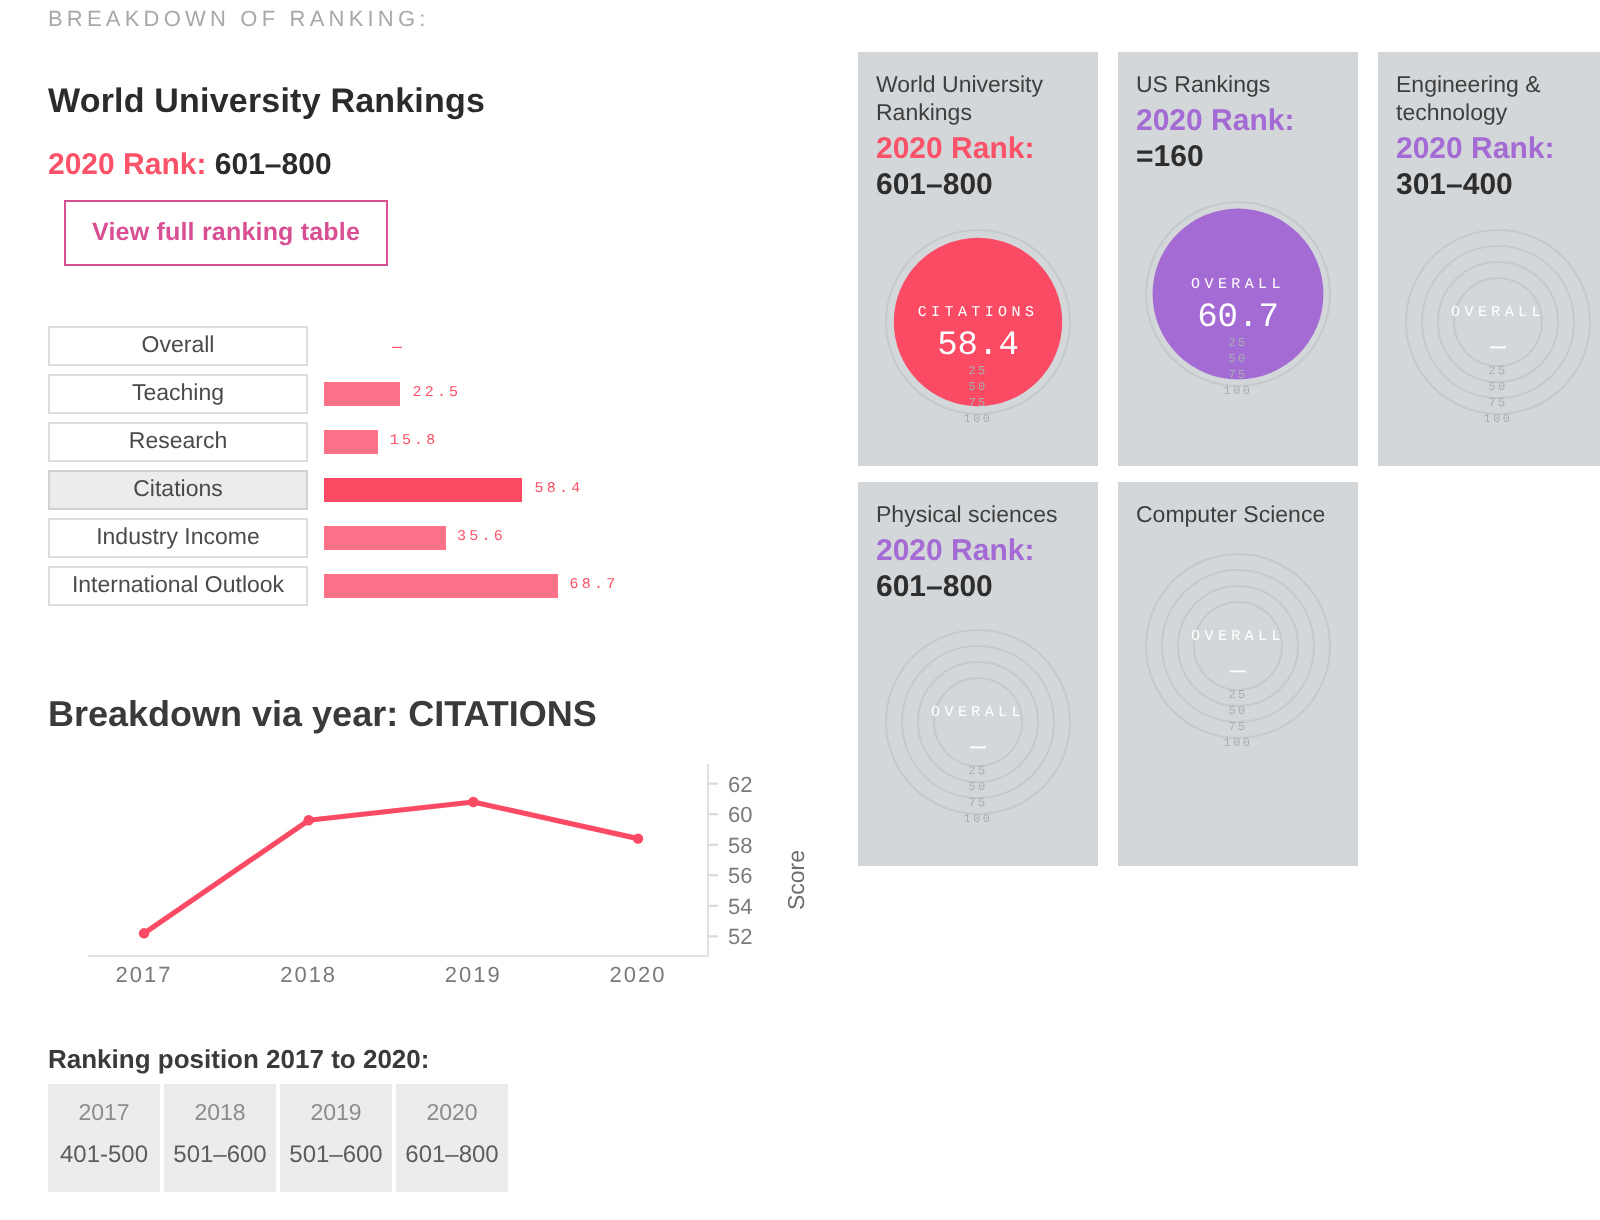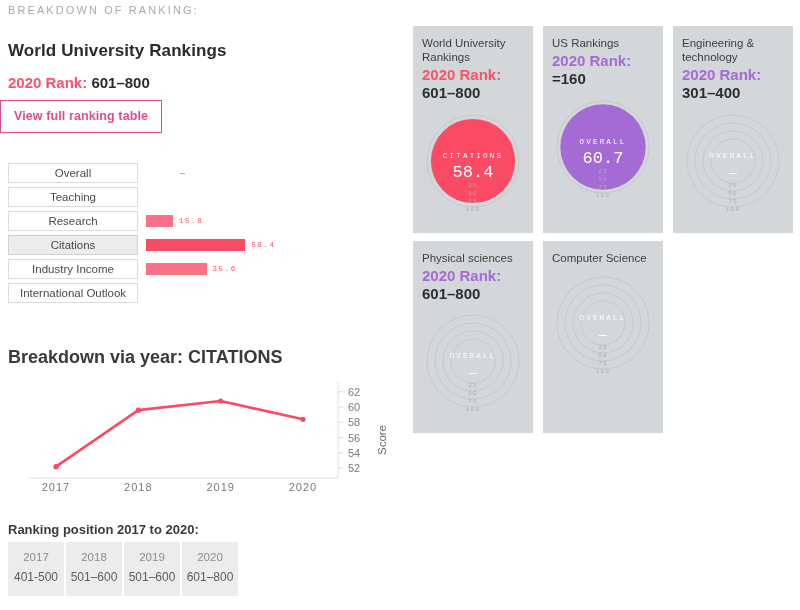--- a/index.html
+++ b/index.html
@@ -14,20 +14,21 @@
     color: #333333;
     overflow: hidden;
     position: relative;
   }
 
   
   .page {
     position: relative;
     width: 720px;
     height: 610px;
+    margin-left: 16px;
   }
   .left-col {
     position: absolute;
     left: 0; top: 0;
     width: 400px;
     height: 610px;
   }
   .right-col {
     position: absolute;
     left: 405px; top: 0;
@@ -60,21 +61,21 @@
     left: 8px; top: 74px;
     font-size: 15px;
     font-weight: 700;
     color: #2b2b2b;
     white-space: nowrap;
   }
   .rank-line .rk-label { color: #fa5268; font-weight: 700; }
 
   .view-btn {
     position: absolute;
-    left: 0; top: 100px;
+    left: 16px; top: 100px;
     border: 1px solid #d94f93;
     background: #ffffff;
     color: #d94f93;
     font-size: 12.5px;
     font-weight: 700;
     padding: 8px 13px 9px 13px;
     cursor: pointer;
     font-family: "Liberation Sans", sans-serif;
     letter-spacing: 0.1px;
   }
@@ -253,20 +254,24 @@
 
       <div class="bar-row">
         <div class="bar-label">Overall</div>
         <div class="bar-track">
           <span class="bar-dash">–</span>
         </div>
       </div>
 
       <div class="bar-row">
         <div class="bar-label">Teaching</div>
+        <div class="bar-track">
+          <div class="bar-fill" style="width: 38.25px;"></div>
+          <span class="bar-value">22.5</span>
+        </div>
       </div>
 
       <div class="bar-row">
         <div class="bar-label">Research</div>
         <div class="bar-track">
           <div class="bar-fill" style="width: 26.86px;"></div>
           <span class="bar-value">15.8</span>
         </div>
       </div>
 
@@ -281,20 +286,24 @@
       <div class="bar-row">
         <div class="bar-label">Industry Income</div>
         <div class="bar-track">
           <div class="bar-fill" style="width: 60.52px;"></div>
           <span class="bar-value">35.6</span>
         </div>
       </div>
 
       <div class="bar-row">
         <div class="bar-label">International Outlook</div>
+        <div class="bar-track">
+          <div class="bar-fill" style="width: 116.79px;"></div>
+          <span class="bar-value">68.7</span>
+        </div>
       </div>
 
     </div>
 
     <div class="linechart-title">Breakdown via year: CITATIONS</div>
 
     <div class="linechart">
       <svg width="385" height="125" viewBox="0 0 385 125">
 
         <line x1="20" y1="110" x2="330" y2="110" stroke="#e0e0e0" stroke-width="1"></line>

